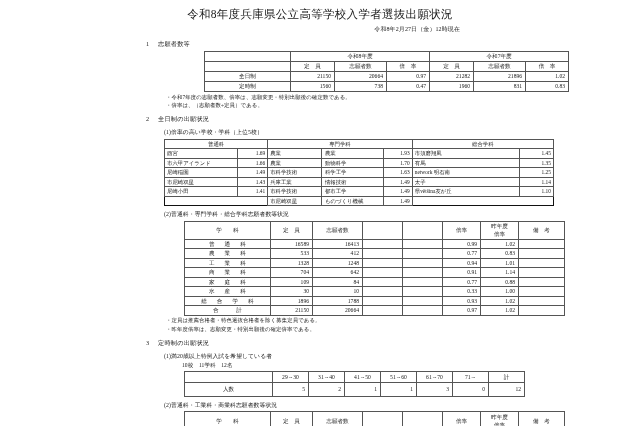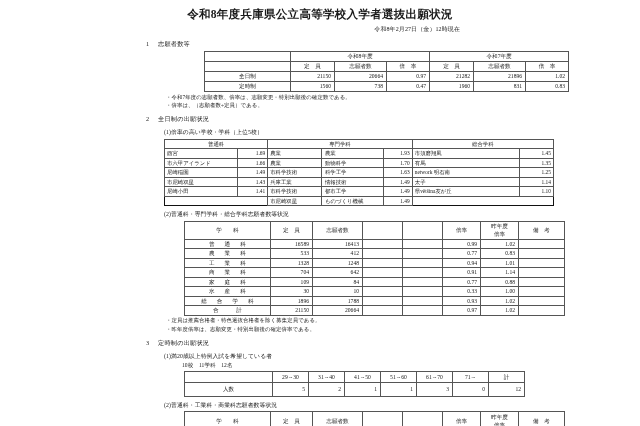--- a/index.html
+++ b/index.html
@@ -19,21 +19,21 @@
     position: absolute;
     inset: 0;
     padding: 0;
   }
   
   .doc-title {
     text-align: center;
     font-size: 11.5px;
     letter-spacing: 0.3px;
     margin: 7px 0 0 0;
-    font-weight: bold;
+    font-weight: normal;
   }
   .doc-asof {
     text-align: right;
     font-size: 6px;
     margin: 3px 180px 0 0;
     letter-spacing: 0.1px;
   }
   
   .sec {
     margin-left: 158px;

